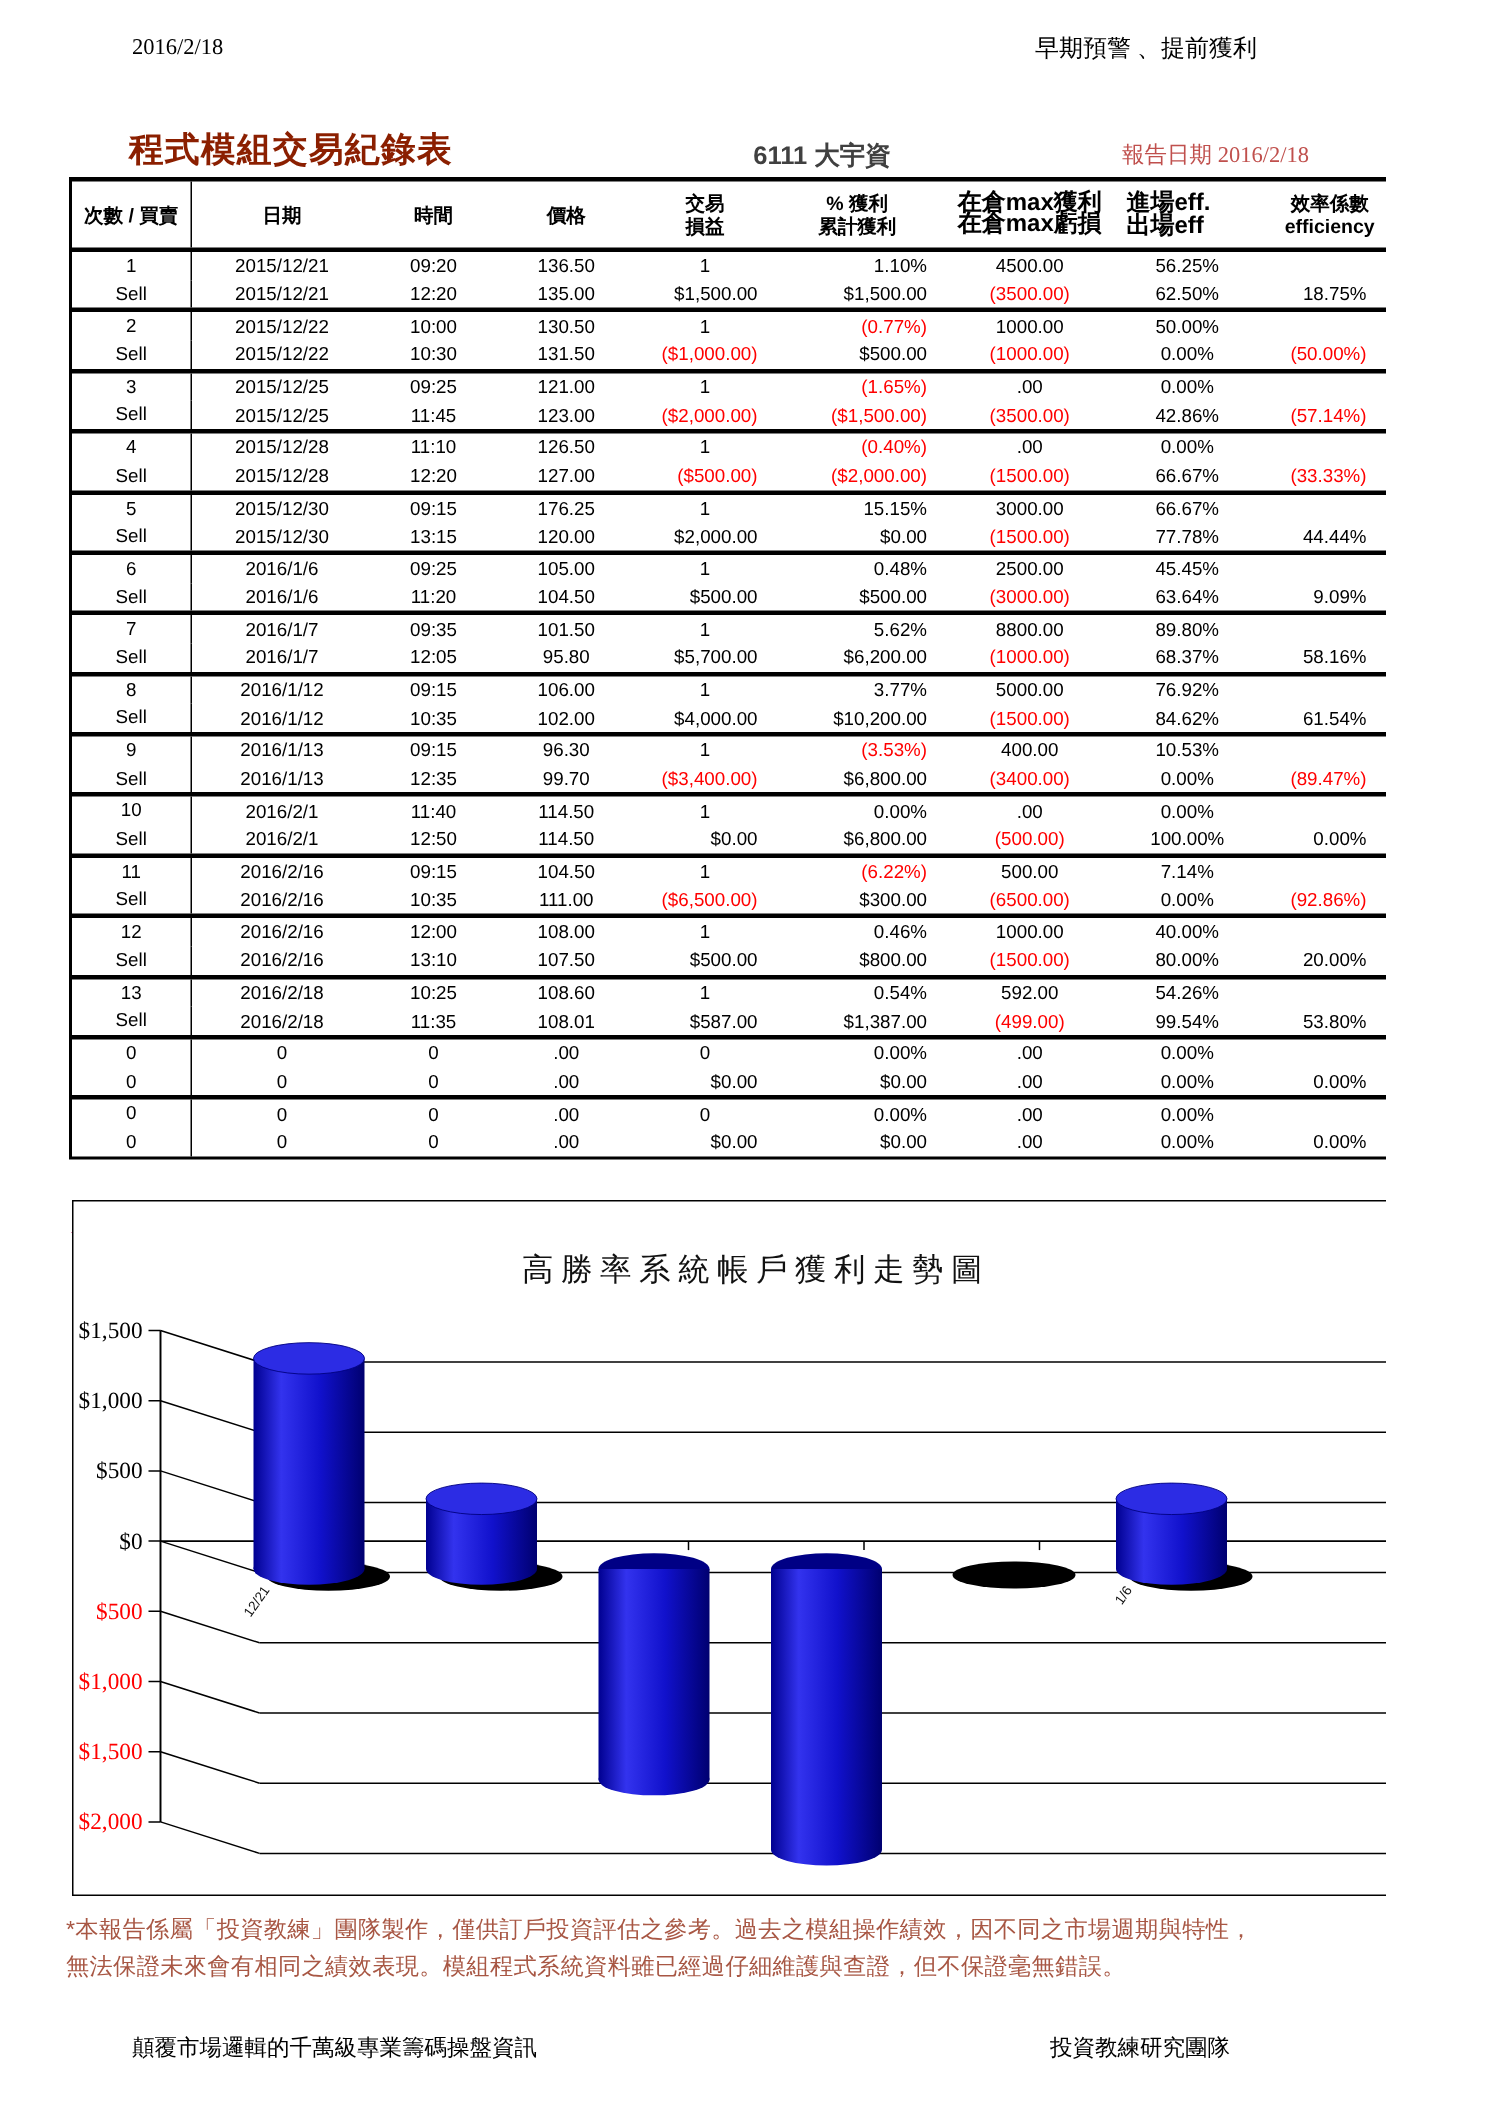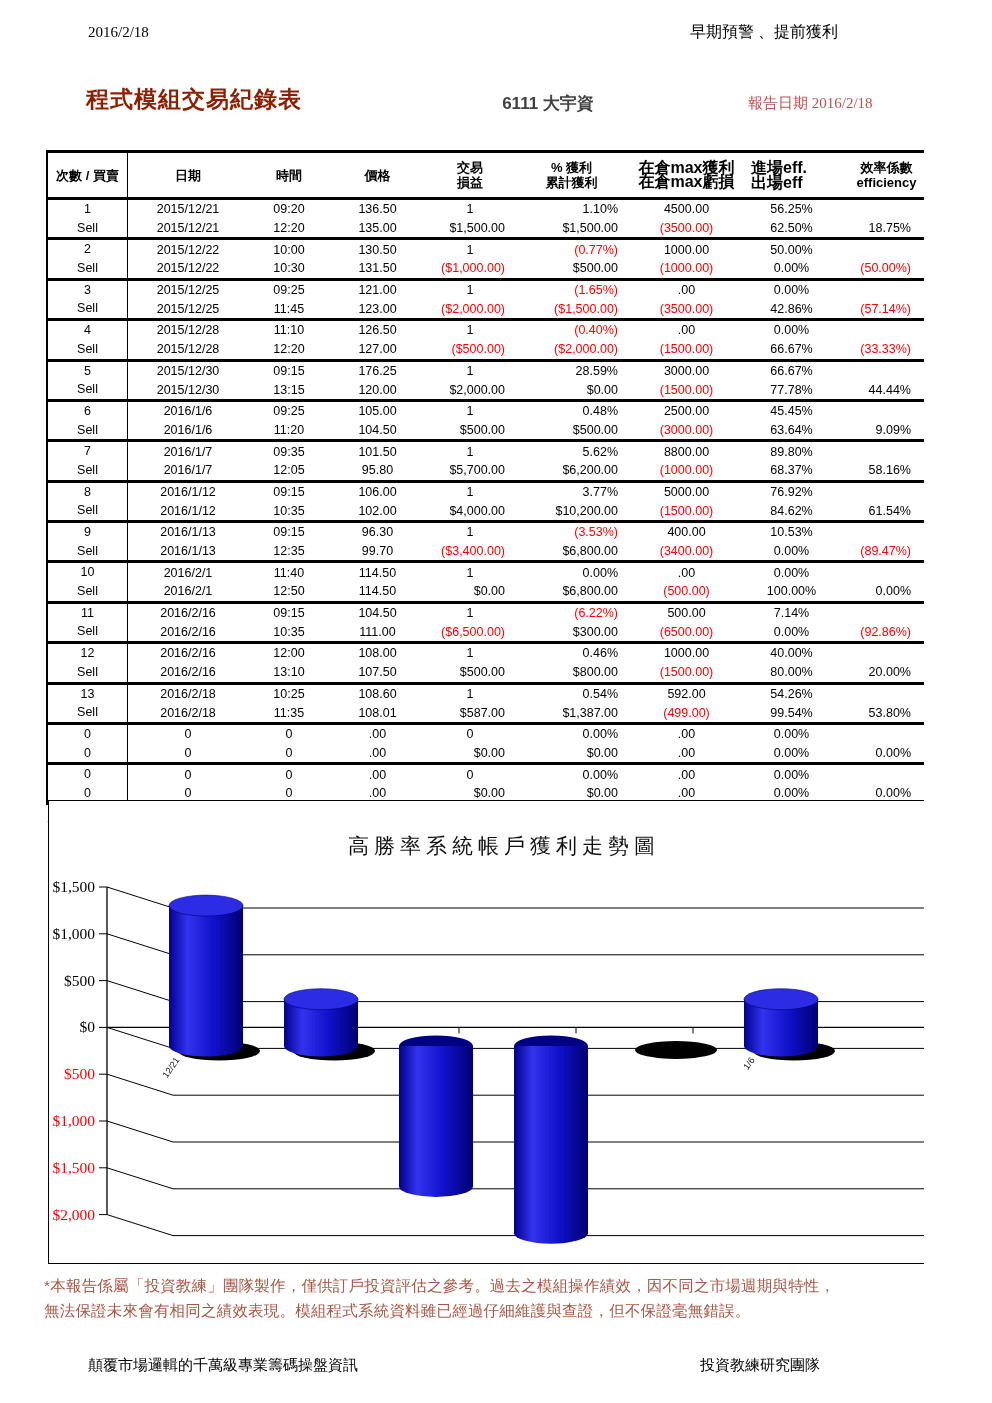--- a/index.html
+++ b/index.html
@@ -12,21 +12,21 @@
   .top-date{left:88px;top:24px;font-size:15px;}
   .top-slogan{right:86px;top:22px;font-size:16px;}
 
   
   .rpt-title{left:48px;top:84px;font-size:23px;font-weight:bold;color:#8B1F00;letter-spacing:1px;margin-left:38px;}
   .rpt-stock{left:468px;top:92px;width:160px;text-align:center;font-size:17px;font-weight:bold;color:#404040;}
   .rpt-date{left:748px;top:94px;font-size:15px;color:#C0504D;}
 
   
   .ttable{left:46px;top:118px;width:906px;box-sizing:border-box;
-          border:2.5px solid #000;border-top-width:3px;background:#fff;margin-top:32px;}
+          border:2.5px solid #000;border-top-width:3px;background:#fff;}
   .thead{display:grid;grid-template-columns:80px 120px 82px 95px 90px 113px 117px 93px 111px;
          border-bottom:3px solid #000;height:44px;}
   .thcell{display:flex;flex-direction:column;justify-content:center;align-items:center;
           font-weight:bold;font-size:13px;line-height:15px;box-sizing:border-box;}
   .thcell.c1{border-right:1.5px solid #000;}
   .thcell.c7{font-size:16px;line-height:14px;}
   .thcell.c8{font-size:16px;align-items:flex-start;padding-left:6px;}
   .thcell.c9{padding-right:14px;}
   .tgroup{border-bottom:3px solid #000;}
   .tgroup:last-child{border-bottom:none;}
@@ -203,21 +203,21 @@
             <div class="tcell c9 neg">(33.33%)</div>
           </div>
         </div>
         <div class="tgroup">
           <div class="trow r1">
             <div class="tcell c1">5</div>
             <div class="tcell c2">2015/12/30</div>
             <div class="tcell c3">09:15</div>
             <div class="tcell c4">176.25</div>
             <div class="tcell c5">1</div>
-            <div class="tcell c6">28.59%</div>
+            <div class="tcell c6">15.15%</div>
             <div class="tcell c7">3000.00</div>
             <div class="tcell c8">66.67%</div>
             <div class="tcell c9"></div>
           </div>
           <div class="trow r2">
             <div class="tcell c1">Sell</div>
             <div class="tcell c2">2015/12/30</div>
             <div class="tcell c3">13:15</div>
             <div class="tcell c4">120.00</div>
             <div class="tcell c5">$2,000.00</div>

